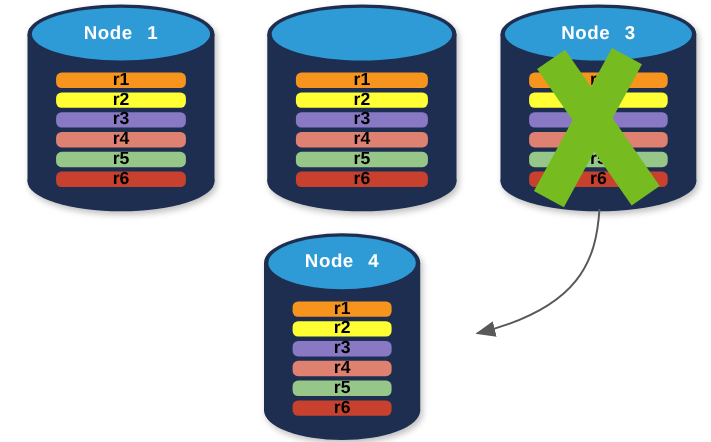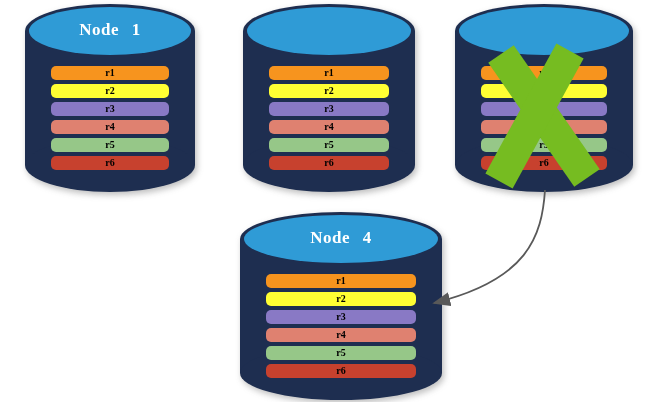--- a/index.html
+++ b/index.html
@@ -6,21 +6,21 @@
     --navy:#1E2E50;
     --blue:#2F9BD6;
     --x-green:#76BC21;
     --arrow:#595959;
   }
   html,body{margin:0;padding:0;background:#ffffff;}
   .stage{
     position:relative;
     width:646px;height:402px;
     background:#ffffff;
-    font-family:Liberation Serif, serif;
+    font-family:Liberation Sans, sans-serif;
     overflow:hidden;
   }
   .node{
     position:absolute;
     filter:drop-shadow(2px 3px 3px rgba(70,70,70,.35));
   }
   .cap-rim{
     position:absolute;top:0;left:0;right:0;height:54px;
     border-radius:50%;
     background:var(--navy);
@@ -49,29 +49,29 @@
     letter-spacing:.5px;
   }
   .bars{
     position:absolute;top:62px;left:26px;right:26px;
     display:flex;flex-direction:column;gap:4px;
   }
   .bar{
     height:14px;
     border-radius:5px;
     text-align:center;
-    font-size:10px;
+    font-size:16px;
     font-weight:bold;
     line-height:14px;
     color:#000000;
   }
   .node1{left:25px;top:4px;width:170px;height:188px;}
   .node2{left:243px;top:4px;width:172px;height:188px;}
   .node3{left:455px;top:4px;width:178px;height:188px;}
-  .node4{left:240px;top:212px;width:202px;height:188px;}
+  .node4{left:240px;top:212px;width:142px;height:188px;}
   .x-mark{
     position:absolute;left:30px;top:41px;width:118px;height:142px;
     overflow:visible;
   }
   .x-mark line{stroke:var(--x-green);stroke-width:31;stroke-linecap:butt;}
   .arrow-svg{position:absolute;left:420px;top:186px;width:226px;height:126px;overflow:visible;}
   .arrow-path{stroke:var(--arrow);stroke-width:1.8;fill:none;}
   .arrowhead{fill:var(--arrow);}
 </style>
 </head>
@@ -108,20 +108,21 @@
         <div class="bar" style="background: rgb(150, 199, 136);">r5</div>
         <div class="bar" style="background: rgb(199, 65, 46);">r6</div>
       </div>
   </div>
 
   <div class="node node3">
     <div class="cap-rim"></div>
     <div class="body"></div>
     <div class="base"></div>
     <div class="cap-face"></div>
+    <div class="node-title">Node 3</div>
     <div class="bars">
         <div class="bar" style="background: rgb(247, 148, 30);">r1</div>
         <div class="bar" style="background: rgb(255, 255, 51);">r2</div>
         <div class="bar" style="background: rgb(137, 121, 197);">r3</div>
         <div class="bar" style="background: rgb(223, 129, 112);">r4</div>
         <div class="bar" style="background: rgb(150, 199, 136);">r5</div>
         <div class="bar" style="background: rgb(199, 65, 46);">r6</div>
       </div>
     <svg class="x-mark" viewBox="0 0 118 142">
       <line x1="16" y1="9" x2="102" y2="133"></line>

